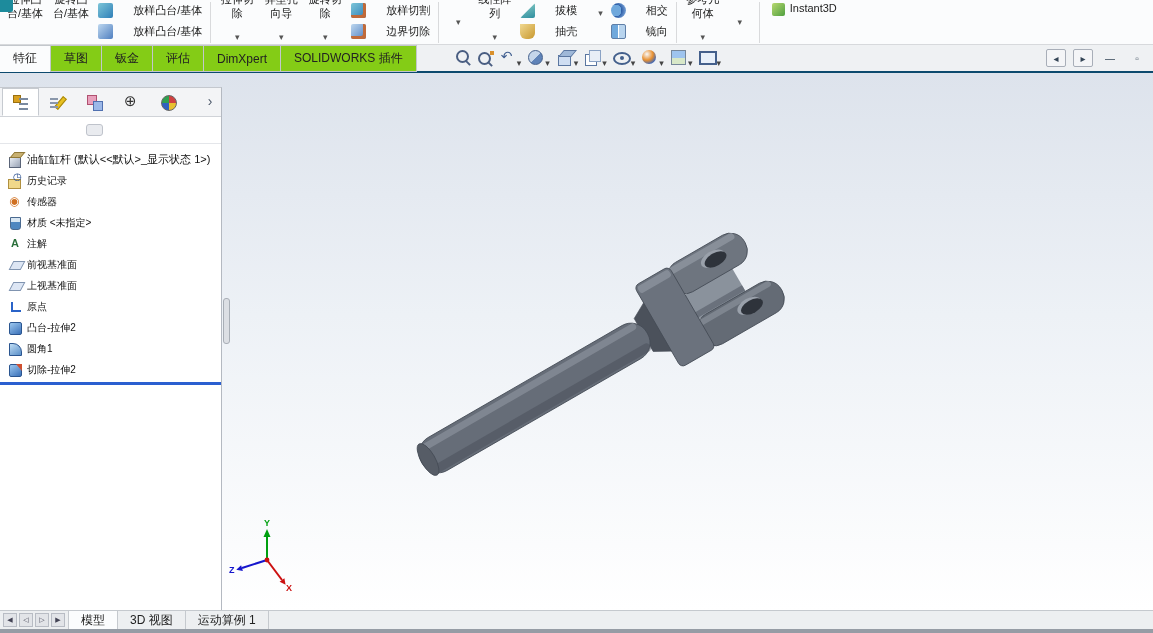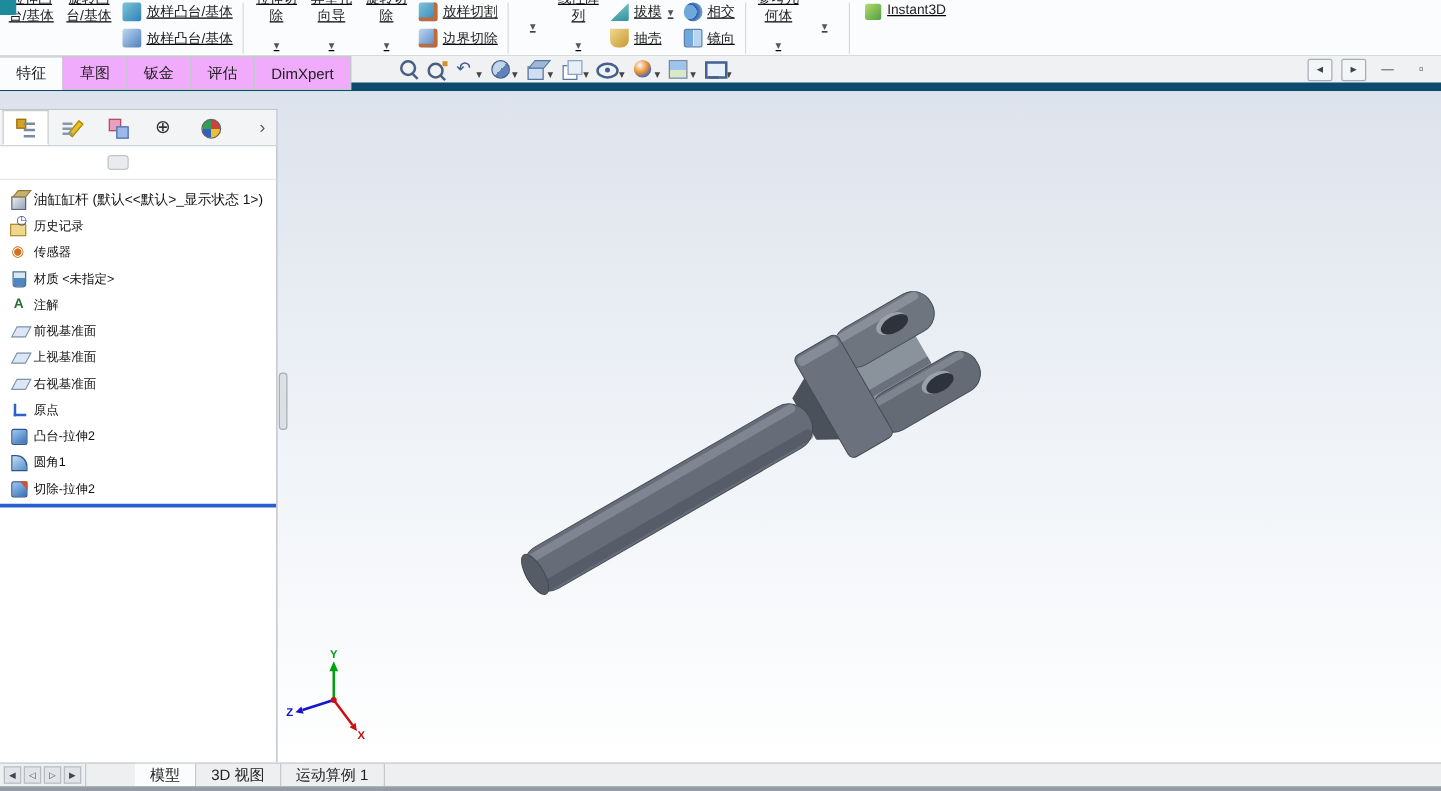--- a/index.html
+++ b/index.html
@@ -1,51 +1,51 @@
 <!DOCTYPE html>
 <html style="--accent-blue: #2a5fd0; --viewport-top: #dde3ec; --viewport-mid: #edf1f6; --viewport-bottom: #ffffff; --model-body: #666d78; --model-dark: #4b515b; --model-light: #8d949e; --triad-x: #cc1010; --triad-y: #00a010; --triad-z: #1515cc;"><head>
 <meta charset="utf-8">
 <style>
   * { margin:0; padding:0; box-sizing:border-box; }
   html,body { width:1153px; height:633px; overflow:hidden;
     font-family:"Liberation Sans","DejaVu Sans",sans-serif; background:#fff; position:relative; }
 
   
   .ribbon { position:absolute; top:0; left:0; right:0; height:45px; background:#fbfcfd;
-    border-bottom:1px solid #d7d9dc; display:flex; align-items:flex-start; padding:0 2px;text-decoration:underline; }
+    border-bottom:1px solid #d7d9dc; display:flex; align-items:flex-start; padding:0 2px; }
   .corner-ico { position:absolute; top:0; left:0; width:13px; height:12px; background:#1d8b9c; border-radius:0 0 2px 0; }
   .rb-big { display:flex; flex-direction:column; align-items:center; padding:0 5px; min-width:44px; cursor:default; }
   .rb-big.narrow { min-width:30px; }
   .rb-l1c { height:6px; overflow:hidden; display:block; }
   .rb-l1 { display:block; font-size:11px; line-height:14px; margin-top:-8px; color:#222; white-space:nowrap; }
   .rb-l2 { font-size:11px; line-height:15px; color:#222; white-space:nowrap; }
   .rb-caret { line-height:10px; margin-top:9px; }
   .rb-caret::before { content:"▾"; font-size:9px; color:#555; }
   .rb-caret.inline { margin:0 0 0 1px; }
   .rb-stack { display:flex; flex-direction:column; gap:4px; padding:1px 4px 0; }
-  .rb-srow { display:flex; align-items:center; gap:4px; font-size:11px; color:#222; height:17px; white-space:nowrap; }
+  .rb-srow { display:flex; align-items:flex-end; gap:20px; font-size:11px; color:#222; height:17px; white-space:nowrap; }
   .ri { width:15px; height:15px; border-radius:2px; flex:none; }
   .ri-loft { background:linear-gradient(135deg,#7cc5d8,#2f7fb8); }
   .ri-boundary { background:linear-gradient(135deg,#bdd7ef,#4f7fc0); }
   .ri-loftcut { background:linear-gradient(135deg,#7cc5d8,#2f7fb8); box-shadow:inset -3px -3px 0 #c06a3a; }
   .ri-boundarycut { background:linear-gradient(135deg,#bdd7ef,#4f7fc0); box-shadow:inset -3px -3px 0 #c06a3a; }
   .ri-draft { background:linear-gradient(160deg,#8fd0c8,#2f8fa0); clip-path:polygon(0 100%,100% 100%,100% 0); }
   .ri-shell { background:linear-gradient(135deg,#f0d890,#c8982f); border-radius:0 0 6px 6px; }
   .ri-intersect { background:radial-gradient(circle at 30% 50%,#6fa8dc 45%,#2f5fa8 46%,#9cc4ee); border-radius:50%; }
   .ri-mirror { background:linear-gradient(90deg,#6fa8dc 46%,#ffffff 50%,#b8d4ee 54%); border:1px solid #5f7fa8; }
   .rb-sep { width:1px; background:#d9dadc; height:41px; margin:2px 4px 0; }
   .rb-instant { display:flex; align-items:flex-start; gap:5px; padding:2px 8px 0; font-size:11px; color:#222; }
   .ii { width:13px; height:13px; background:linear-gradient(135deg,#b8d870,#4f9f3f); border-radius:2px; margin-top:1px; }
 
   
   .tabbar { position:absolute; top:45px; left:0; right:0; height:28px; background:#eff1f3;
-    border-bottom:7px solid #0c4a6e; display:flex; align-items:center; }
+    border-bottom:2px solid #0c4a6e; display:flex; align-items:center; }
   .tabs { display:flex; align-items:stretch; height:100%; }
   .tab { font-size:12px; color:#222; padding:0 13px; display:flex; align-items:center;
-    border:1px solid #c3c7cc; background:#f0abfc; margin-left:-1px; height:27px; }
+    border:1px solid #c3c7cc; background:#84cc16; margin-left:-1px; height:27px; }
   .tab.active { background:#fbfcfd; border-bottom-color:#fbfcfd; }
   .hud { display:flex; align-items:center; margin-left:36px; }
   .hud-btn { display:flex; align-items:center; padding:1px 2px; }
   .hi { width:18px; height:18px; position:relative; display:inline-block; }
   .hi::before,.hi::after { content:""; position:absolute; }
   .i-zoom-fit::before { width:9px; height:9px; border:2px solid #4a5e82; border-radius:50%; left:1px; top:1px; }
   .i-zoom-fit::after { width:2px; height:6px; background:#4a5e82; transform:rotate(-45deg); left:12px; top:11px; }
   .i-zoom-area { background:linear-gradient(#d98f2a,#d98f2a) no-repeat 13px 2px/4px 4px; }
   .i-zoom-area::before { width:9px; height:9px; border:2px solid #4a5e82; border-radius:50%; left:1px; top:3px; }
   .i-zoom-area::after { width:2px; height:6px; background:#4a5e82; transform:rotate(-45deg); left:12px; top:12px; }
@@ -121,21 +121,21 @@
   .rollback { border-top:3px solid var(--accent-blue,#2a5fd0); margin-top:2px; }
 
   
   .bottombar { position:absolute; left:0; right:0; bottom:4px; height:19px; background:#edeff1;
     border-top:1px solid #c5c9ce; display:flex; align-items:stretch; }
   .bnav { display:flex; align-items:center; gap:2px; padding:0 3px; }
   .bnav-btn { width:14px; height:14px; font-size:7px; color:#445; background:#e2e4e8;
     border:1px solid #b8bcc4; display:flex; align-items:center; justify-content:center; }
   .btabs { display:flex; align-items:stretch; border-left:1px solid #c5c9ce; }
   .btab { font-size:12px; color:#222; padding:0 12px; display:flex; align-items:center; border-right:1px solid #c5c9ce; }
-  .btab.active { background:#fbfcfd;margin-left:39px; }
+  .btab.active { background:#fbfcfd; }
   .bottom-strip { position:absolute; left:0; right:0; bottom:0; height:4px; background:#969ca5; }
 </style>
 </head>
 <body>
 
 <div class="ribbon">
   <div class="corner-ico"></div>
 
   <div class="rb-big">
     <span class="rb-l1c">
@@ -259,20 +259,21 @@
       <div class="tab active">特征</div>
 
       <div class="tab">草图</div>
 
       <div class="tab">钣金</div>
 
       <div class="tab">评估</div>
 
       <div class="tab">DimXpert</div>
 
+      <div class="tab">SOLIDWORKS 插件</div>
 
     </div>
   <div class="hud">
 
       <div class="hud-btn">
         <span class="hi i-zoom-fit"></span>
 
       </div>
 
       <div class="hud-btn">
@@ -438,24 +439,20 @@
           <div class="tree-row">
             <span class="ti t-plane"></span>
             <span class="tree-label">前视基准面</span>
           </div>
 
           <div class="tree-row">
             <span class="ti t-plane"></span>
             <span class="tree-label">上视基准面</span>
           </div>
 
-          <div class="tree-row">
-            <span class="ti t-plane"></span>
-            <span class="tree-label">右视基准面</span>
-          </div>
 
           <div class="tree-row">
             <span class="ti t-origin"></span>
             <span class="tree-label">原点</span>
           </div>
 
 
           <div class="tree-row">
             <span class="ti t-boss-extrude"></span>
             <span class="tree-label">凸台-拉伸2</span>

